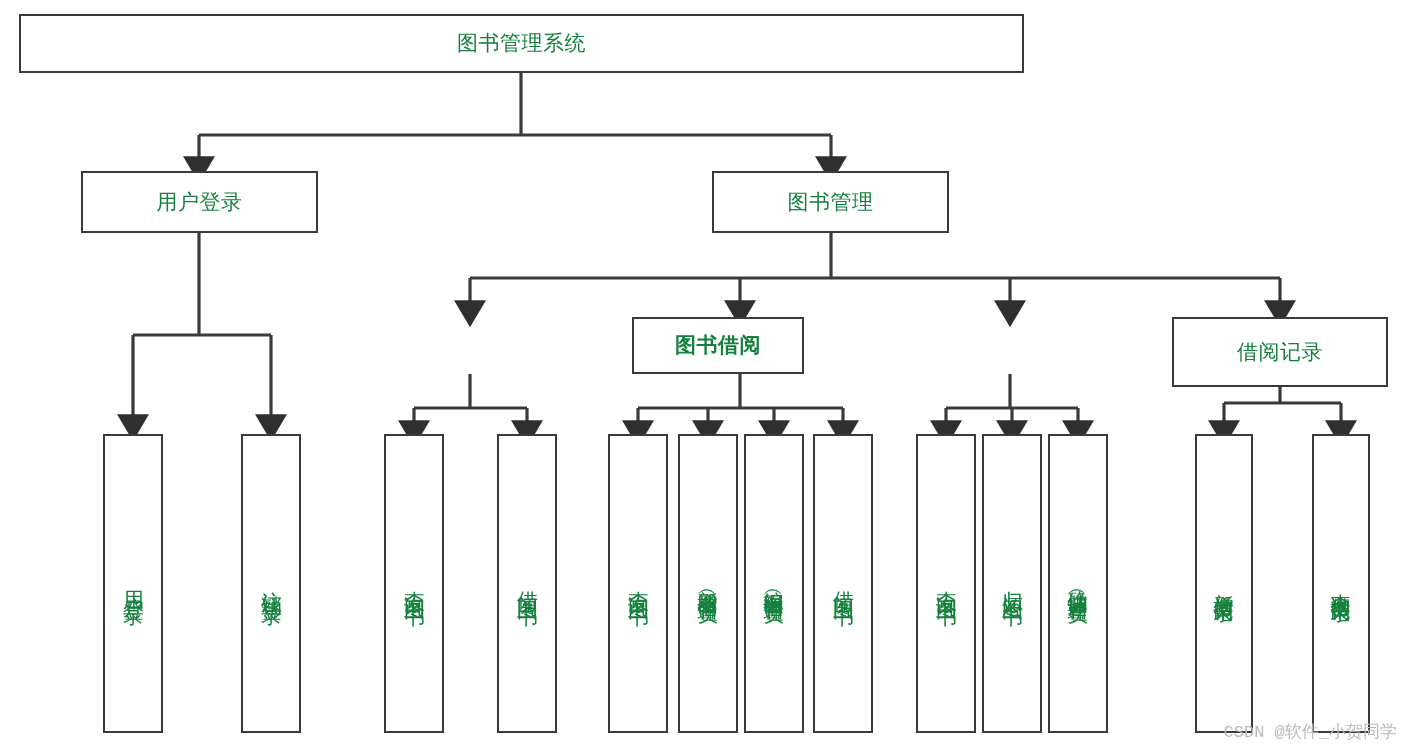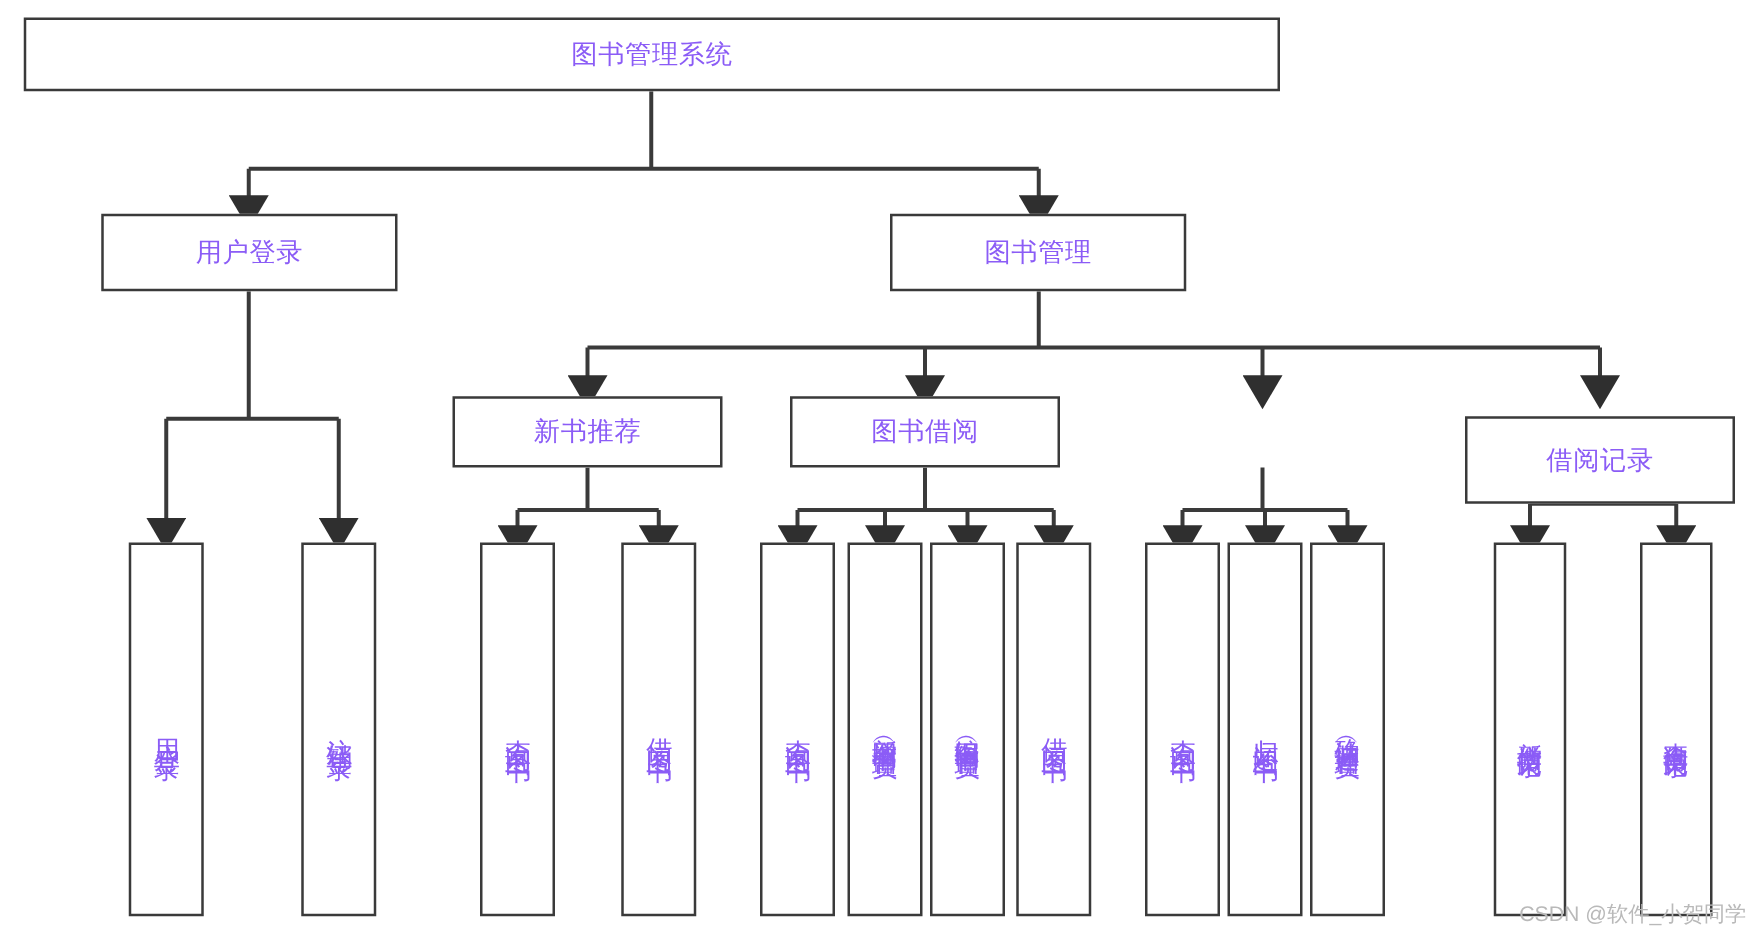--- a/index.html
+++ b/index.html
@@ -28,21 +28,21 @@
     border:2.5px solid #3a3a3a;
     display:flex;
     align-items:center;
     justify-content:center;
     z-index:2;
   }
   .node .label{
     font-size:21px;
     line-height:1.15;
     letter-spacing:0.5px;
-    color:#8b5cf6;
+    color:#15803d;
     white-space:nowrap;
   }
   
   .node.vertical{
     align-items:center;
     justify-content:center;
   }
   .node.vertical .label{
     writing-mode:vertical-rl;
     text-orientation:upright;
@@ -57,21 +57,21 @@
     font-size:20px;
   }
   #watermark{
     position:absolute;
     right:8px;
     bottom:4px;
     font-size:17px;
     color:#b9b9b9;
     z-index:5;
     white-space:nowrap;
-    font-family:Liberation Sans, sans-serif;
+    font-family:Liberation Mono, monospace;
   }
 </style>
 </head>
 <body>
 
 <div id="canvas">
 
   <svg id="wires" viewBox="0 0 1405 747" xmlns="http://www.w3.org/2000/svg">
     <defs>
       <marker id="arrow" markerWidth="9" markerHeight="10" refX="1.2" refY="5" orient="auto" markerUnits="strokeWidth">
@@ -126,27 +126,24 @@
     <span class="label">图书管理系统</span>
   </div>
 
   <div class="node" style="left:81px;top:171px;width:237px;height:62px;">
     <span class="label">用户登录</span>
   </div>
   <div class="node" style="left:712px;top:171px;width:237px;height:62px;justify-content:center;">
     <span class="label">图书管理</span>
   </div>
 
-  <div class="node" style="left:362px;top:317px;width:216px;height:57px;">
-    <span class="label">新书推荐</span>
-  </div>
-  <div class="node" style="left:632px;top:317px;width:216px;height:57px;">
+  <div class="node" style="left:632px;top:317px;width:172px;height:57px;font-weight:bold;">
     <span class="label">图书借阅</span>
   </div>
-  <div class="node" style="left:1172px;top:333px;width:216px;height:70px;">
+  <div class="node" style="left:1172px;top:317px;width:216px;height:70px;">
     <span class="label">借阅记录</span>
   </div>
 
   <div class="node vertical" style="left:103px;top:434px;width:60px;height:299px;">
     <span class="label">用户登录</span>
   </div>
   <div class="node vertical" style="left:241px;top:434px;width:60px;height:299px;">
     <span class="label">注销登录</span>
   </div>
 

